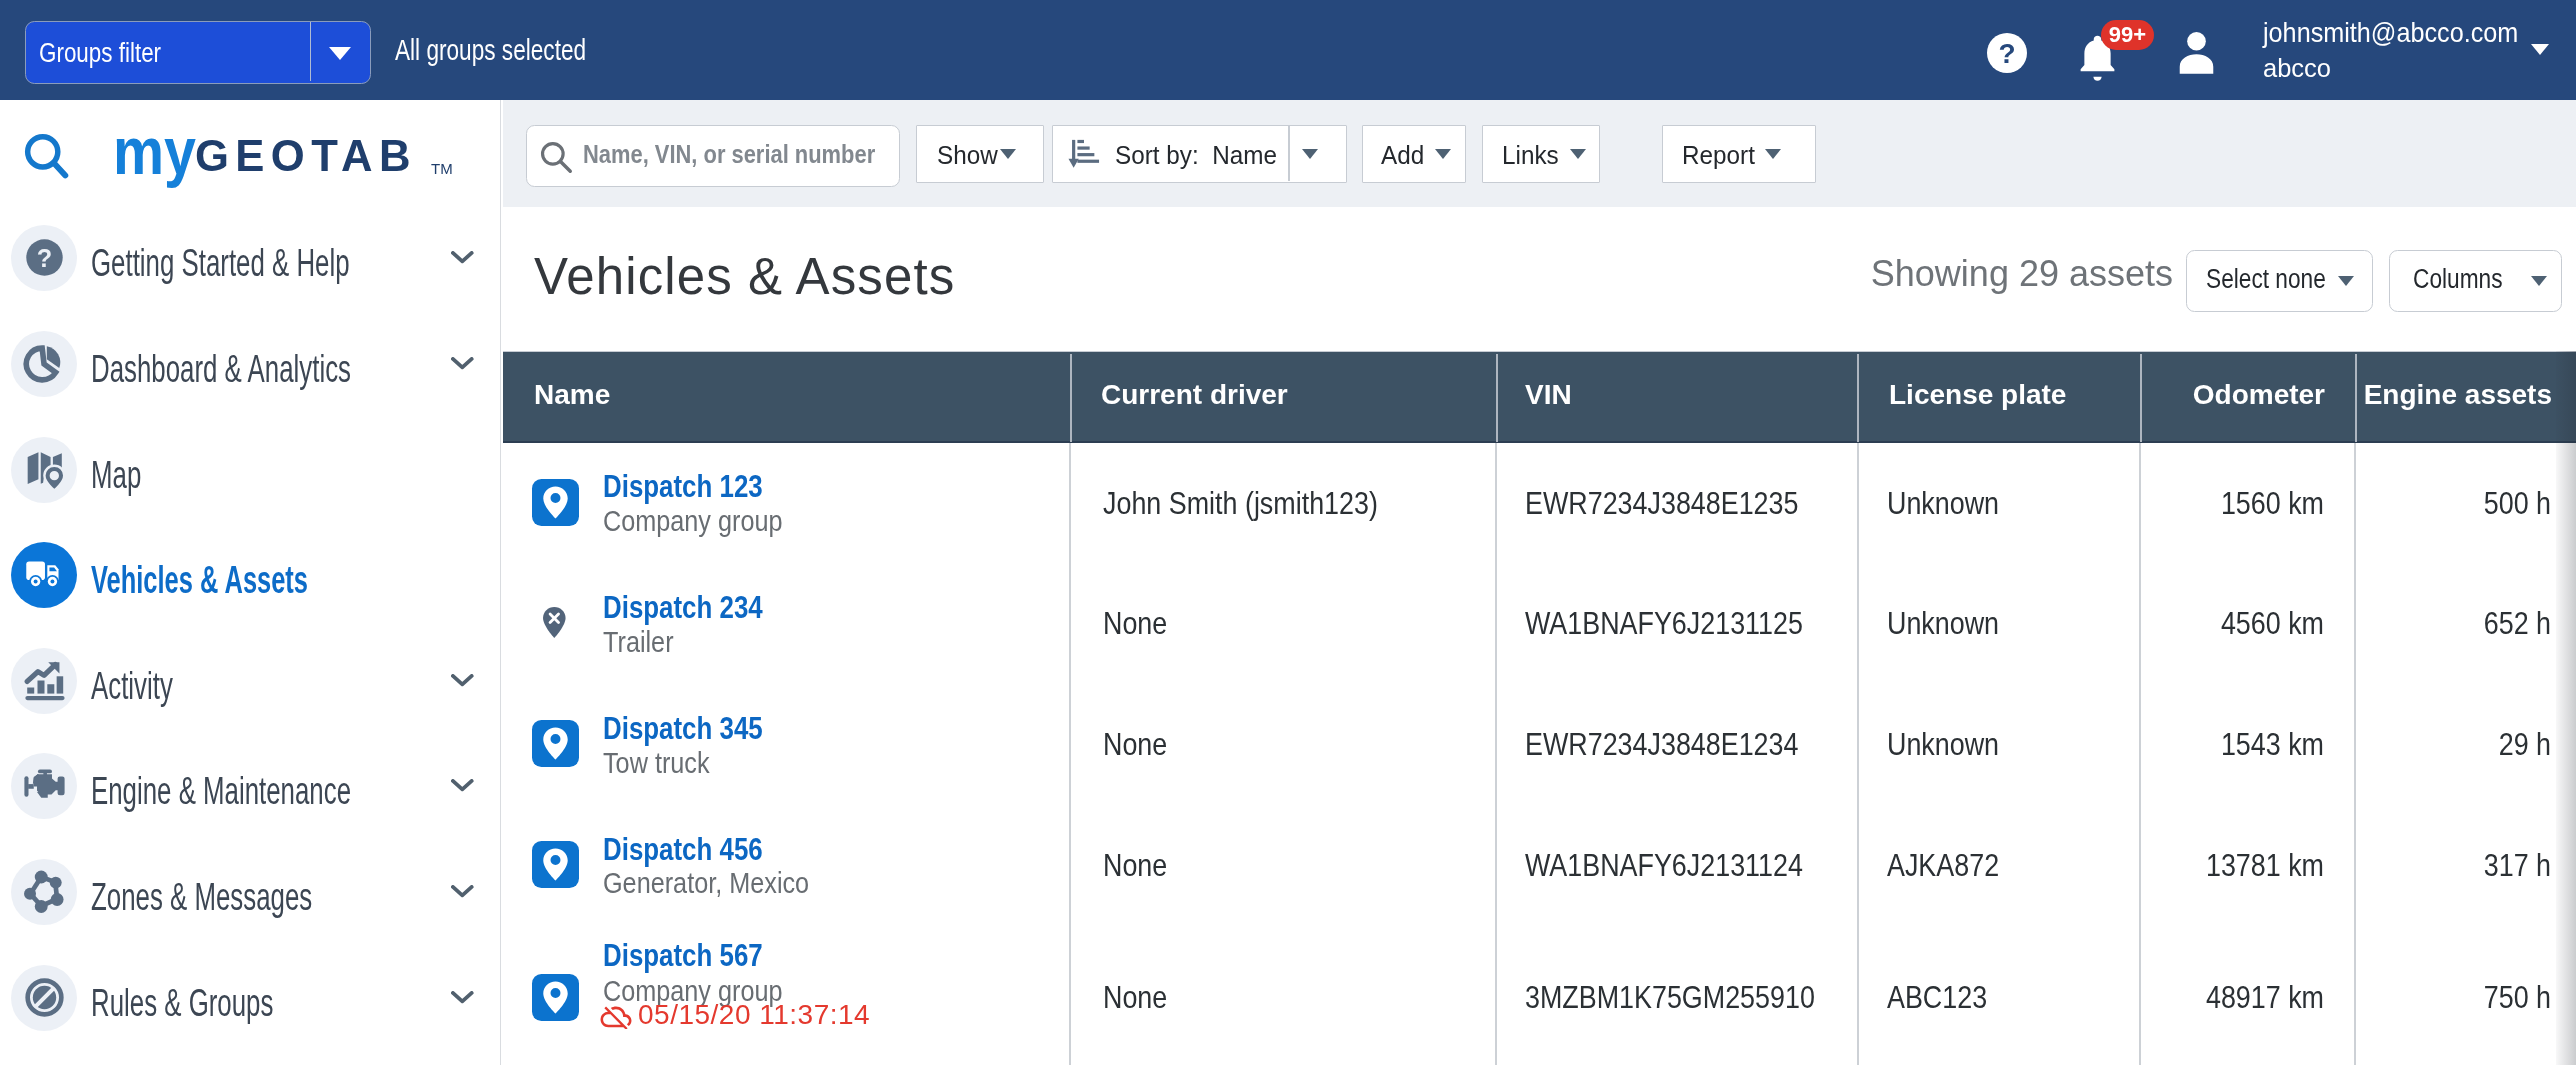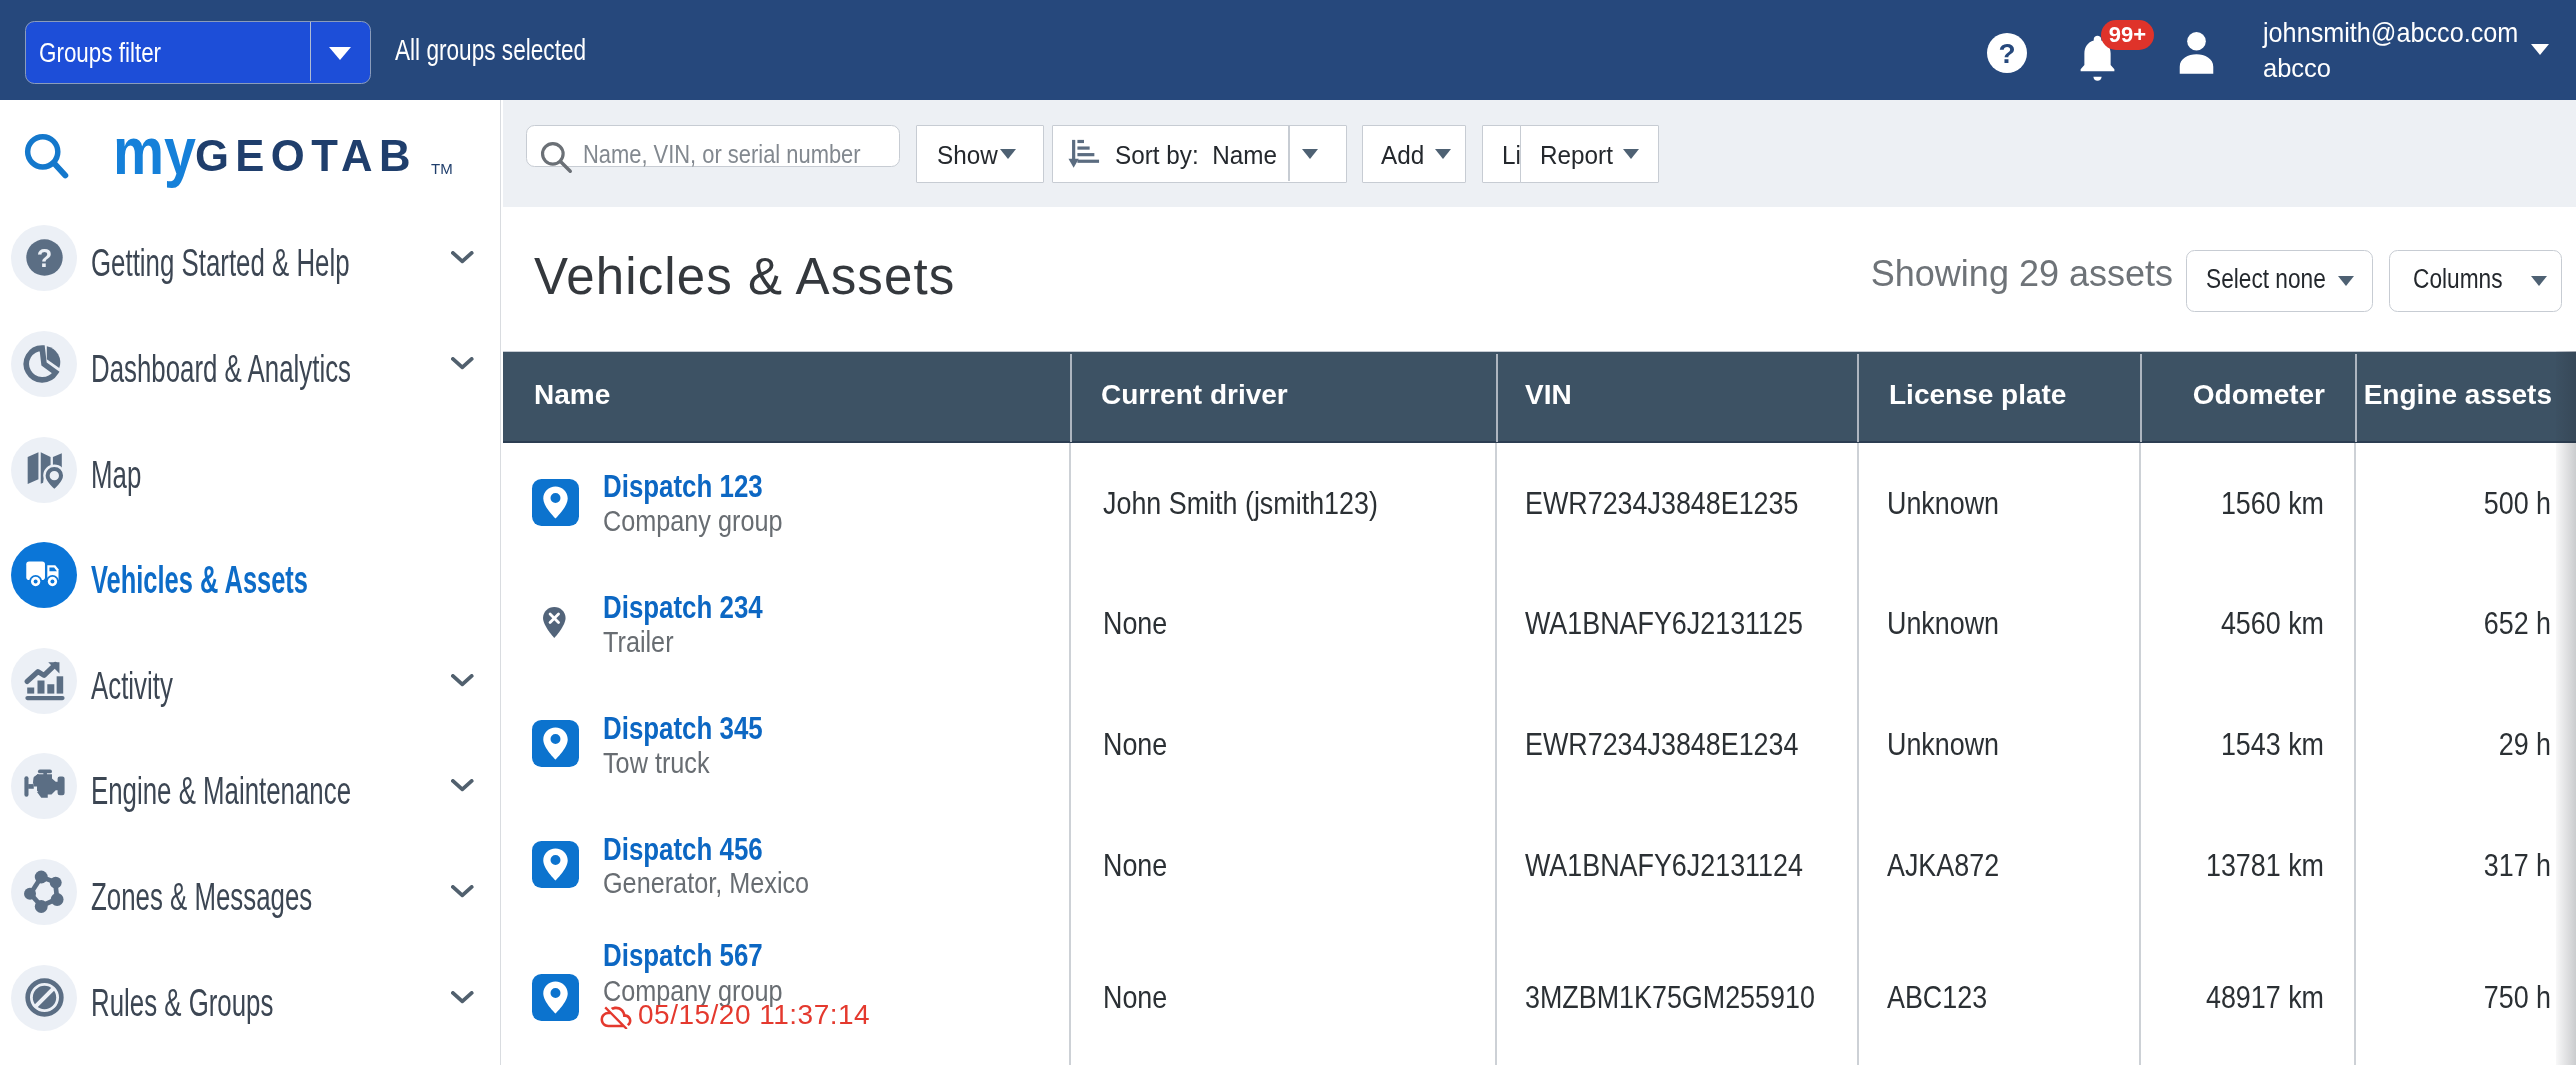--- a/index.html
+++ b/index.html
@@ -30,21 +30,21 @@
 .navlbl { position:absolute; left:91px; top:19px; font-size:38px; color:#3C4653; line-height:38px; white-space:nowrap; transform:scaleX(0.68); transform-origin:left center; }
 .chev { position:absolute; left:451px; top:26.4px; }
 .navactive .navcirc { background:#0B76D8; }
 .navactive .navlbl { color:#0D6CC8; font-weight:bold; transform:scaleX(0.67); }
 
 
 #toolband { position:absolute; left:503px; top:100px; width:2073px; height:107px; background:#EDF0F4; }
 .tbtn { position:absolute; top:125px; height:58px; background:#fff; border:1.9px solid #C7CCD3; border-radius:1px; }
 .tbtxt { position:absolute; font-size:26.4px; color:#24282D; line-height:26.4px; top:16px; white-space:nowrap; transform:scaleX(0.92); transform-origin:left center; }
 .caret { position:absolute; width:0; height:0; border-left:8.5px solid transparent; border-right:8.5px solid transparent; border-top:10.4px solid #4E6173; }
-#searchbox { position:absolute; left:526px; top:125px; width:374px; height:42px; background:#fff; border:1.9px solid #C7CCD3; border-radius:8.5px; }
+#searchbox { position:absolute; left:526px; top:125px; width:374px; height:62px; background:#fff; border:1.9px solid #C7CCD3; border-radius:8.5px;font-weight:bold; }
 #ph { position:absolute; left:56px; top:15px; font-size:26.4px; color:#82888F; line-height:26.4px; white-space:nowrap; transform:scaleX(0.83); transform-origin:left center; }
 
 #heading { position:absolute; left:534px; top:251px; font-size:51px; color:#34383D; line-height:51px; letter-spacing:1.1px; }
 #showing { position:absolute; left:1858px; top:256px; width:315px; font-size:36px; color:#6E7378; line-height:36px; text-align:right; }
 .bigbtn { position:absolute; top:250px; height:62px; background:#fff; border:1.9px solid #C7CCD3; border-radius:8.5px; }
 .bigtxt { position:absolute; font-size:27px; color:#24282D; line-height:27px; top:15px; white-space:nowrap; transform:scaleX(0.84); transform-origin:left center; }
 
 
 #thead { position:absolute; left:503px; top:351px; width:2073px; height:92px; background:#3D5264; border-top:1.9px solid #C6CBD3; border-bottom:2.8px solid #2C3E52; }
 .th { position:absolute; top:29px; font-size:28px; font-weight:bold; color:#fff; line-height:28px; white-space:nowrap; }
@@ -254,21 +254,21 @@
   </div>
 
   <div class="tbtn" style="left:1362px;width:104px">
       <div class="tbtxt" style="left:18px">Add</div>
       <div class="caret" style="left:72px;top:22.6px"></div>
     </div>
   <div class="tbtn" style="left:1482px;width:118px">
       <div class="tbtxt" style="left:19px">Links</div>
       <div class="caret" style="left:87px;top:22.6px"></div>
     </div>
-  <div class="tbtn" style="left:1520px;width:139px">
+  <div class="tbtn" style="left:1662px;width:154px">
       <div class="tbtxt" style="left:19px">Report</div>
       <div class="caret" style="left:102px;top:22.6px"></div>
     </div>
 
   <div id="heading">Vehicles &amp; Assets</div>
   <div id="showing">Showing 29 assets</div>
   <div class="bigbtn" style="left:2186px;width:187px">
       <div class="bigtxt" style="left:19px">Select none</div>
       <div class="caret" style="left:151px;top:24.5px"></div>
     </div>

